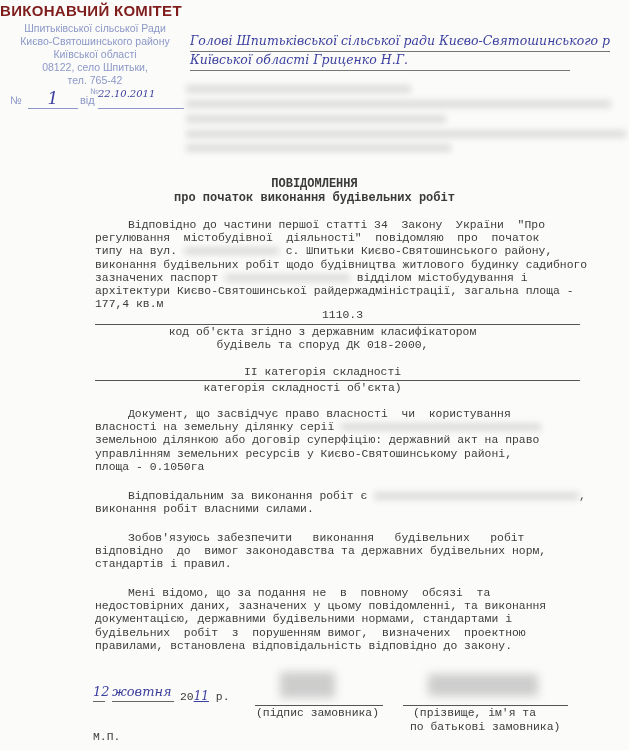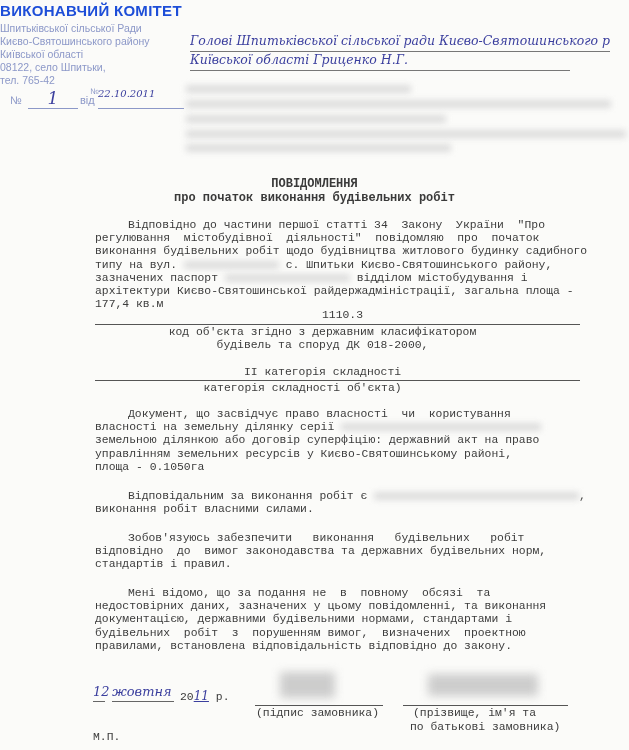--- a/index.html
+++ b/index.html
@@ -5,22 +5,22 @@
   html, body { margin: 0; padding: 0; }
   body {
     width: 629px; height: 750px; overflow: hidden;
     background: #fbfbf9;
     position: relative;
     font-family: "Liberation Mono", "DejaVu Sans Mono", monospace;
     color: #3a3a3a;
   }
   .abs { position: absolute; }
   
-  .stamp { color: #8c98c8; font-family: "Liberation Sans", "DejaVu Sans", sans-serif; text-align: left; }
-  .stamp-title { left: 0; top: 2px; width: 200px; font-size: 15px; font-weight: bold; letter-spacing: 0.3px; text-align: left; color: #1d4ed8; white-space: nowrap; }
+  .stamp { color: #8c98c8; font-family: "Liberation Sans", "DejaVu Sans", sans-serif; text-align: center; }
+  .stamp-title { left: 0; top: 2px; width: 200px; font-size: 15px; font-weight: bold; letter-spacing: 0.3px; text-align: left; color: #7f1d1d; white-space: nowrap; }
   .stamp-line { font-size: 10.5px; left: 0; width: 190px; line-height: 13px; }
   .reg-row { left: 2px; top: 92px; width: 180px; height: 18px; color: #8c98c8; font-family: "Liberation Sans", sans-serif; font-size: 11px; }
   .hand { font-family: "DejaVu Serif", serif; font-style: italic; color: #3b3f9e; }
   .uline { border-bottom: 1px solid #6a6a6a; }
   .blur { background: #d8d8d8; filter: blur(3px); opacity: 0.85; }
   .doc-title { text-align: center; font-weight: bold; font-size: 12px; left: 0; width: 629px; }
   .para { font-size: 11.4px; line-height: 13.2px; color: #3c3c3c; }
   .center { text-align: center; }
   .hline { height: 0; border-top: 1px solid #555; }
 </style>
@@ -52,22 +52,22 @@
   <div class="abs blur" style="left:0;top:48px;width:440px;height:8px"></div>
   <div class="abs blur" style="left:0;top:62px;width:265px;height:8px"></div>
 </div>
 
 <div class="abs doc-title" style="top:177px">ПОВІДОМЛЕННЯ</div>
 <div class="abs doc-title" style="top:191px">про початок виконання будівельних робіт</div>
 
 <div class="abs para" style="left:95px;top:219px;width:495px">
   <div style="padding-left:33px;white-space:pre">Відповідно до частини першої статті 34  Закону  України  "Про</div>
   <div style="white-space:pre">регулювання  містобудівної  діяльності"  повідомляю  про  початок</div>
+  <div style="white-space:pre"><span>типу на вул. </span><span class="blur" style="display:inline-block;width:95px;height:8px;vertical-align:middle"></span><span> с. Шпитьки Києво-Святошинського району,</span></div>
   <div style="white-space:pre">виконання будівельних робіт щодо будівництва житлового будинку садибного</div>
-  <div style="white-space:pre"><span>типу на вул. </span><span class="blur" style="display:inline-block;width:95px;height:8px;vertical-align:middle"></span><span> с. Шпитьки Києво-Святошинського району,</span></div>
   <div style="white-space:pre"><span>зазначених паспорт </span><span class="blur" style="display:inline-block;width:125px;height:8px;vertical-align:middle"></span><span> відділом містобудування і</span></div>
   <div style="white-space:pre">архітектури Києво-Святошинської райдержадміністрації, загальна площа -</div>
   <div style="white-space:pre">177,4 кв.м</div>
 </div>
 
 <div class="abs para center" style="left:95px;top:309px;width:495px">1110.3</div>
 <div class="abs hline" style="left:95px;top:324px;width:485px"></div>
 <div class="abs para center" style="left:75px;top:326px;width:495px">код об'єкта згідно з державним класифікатором</div>
 <div class="abs para center" style="left:75px;top:339px;width:495px">будівель та споруд ДК 018-2000,</div>
 

